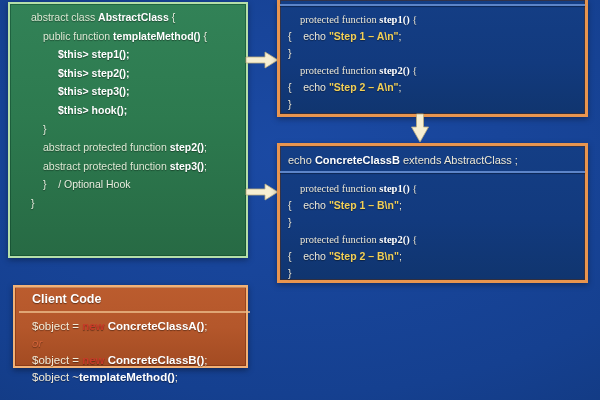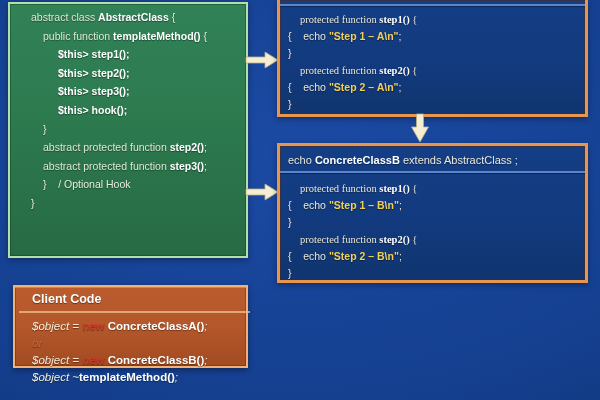--- a/index.html
+++ b/index.html
@@ -64,21 +64,21 @@
   }
   .client-title{
     padding:5px 0 0 17px;font-size:12.5px;font-weight:bold;color:#ffffff;
     text-shadow:0 1px 1px rgba(0,0,0,.45);height:18px;
   }
   .divider-client{position:relative;margin-top:1px;height:1.5px;left:4px;right:4px;width:auto;
     background:var(--divider_orange);opacity:.75;}
   .client-code{padding-top:5px;}
   .client-code .code-line{font-size:11.5px;line-height:17.2px;}
   .panel-client .ind0{padding-left:17px;}
-  .panel-client .sg-n{color:#f3ecd9;font-style:italic;}
+  .panel-client .sg-n{color:#f3ecd9;}
 
   
   .arrow{position:absolute;overflow:visible;}
   .arrow-a{left:246px;top:50px;}
   .arrow-b{left:246px;top:182px;}
   .arrow-v{left:410px;top:114px;}
 </style>
 </head>
 <body>
 

